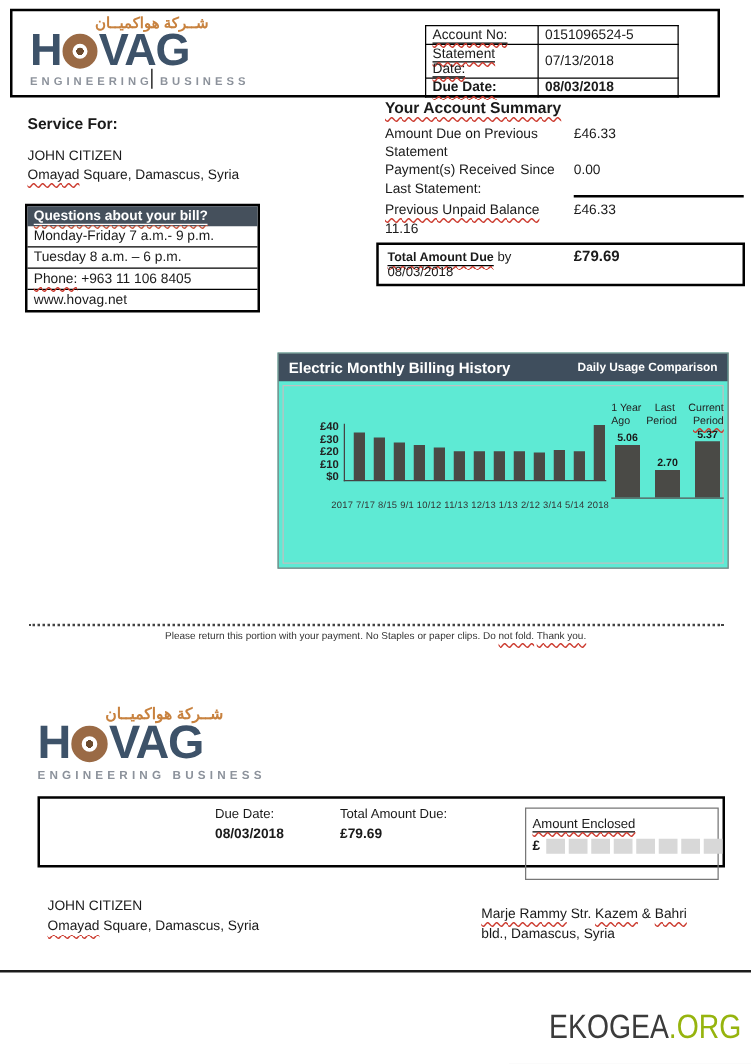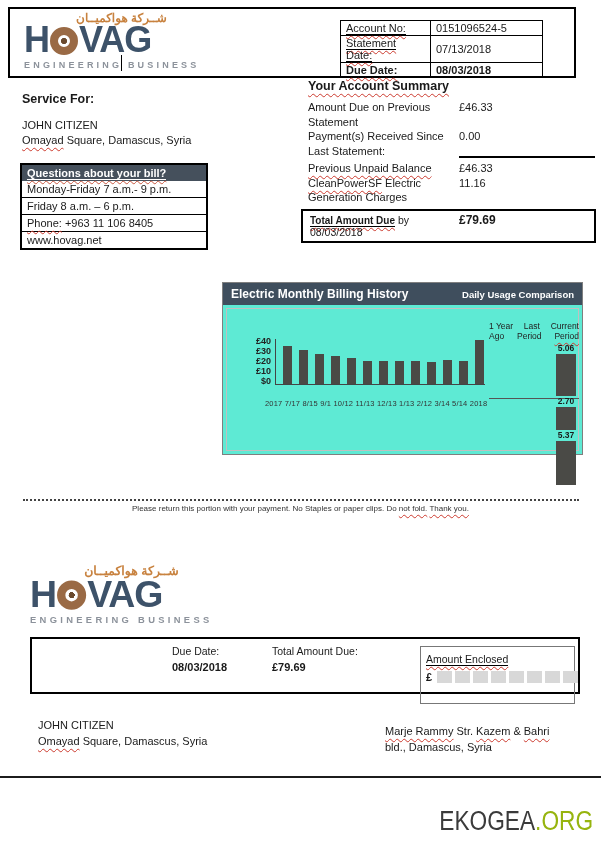--- a/index.html
+++ b/index.html
@@ -78,21 +78,21 @@
   .plot { position:absolute; left:28px; top:0; width:210px; height:46px;
           border-left:1.5px solid #444; border-bottom:1.5px solid #444;
           display:flex; align-items:flex-end; gap:7px; padding-left:7px; }
   .xlabels { position:absolute; left:18px; top:60px; width:260px; font-size:7.5px;
              color:#333; white-space:nowrap; letter-spacing:0.2px; }
 
   .mini-chart { position:absolute; left:266px; top:38px; width:90px; }
   .mini-heads { display:flex; justify-content:space-between; font-size:8.5px; color:#222; }
   .mini-heads span { text-align:center; }
   .mini-bars { display:flex; justify-content:space-between; align-items:flex-end;
-               height:56px; border-bottom:1.5px solid #555; margin-top:2px;flex-direction:column; }
+               height:56px; border-bottom:1.5px solid #555; margin-top:2px; }
   .mini-col { display:flex; flex-direction:column; align-items:center; justify-content:flex-end; width:26px; }
   .mini-val { font-size:8.5px; font-weight:bold; margin-bottom:1px; }
   .mini-bar { width:20px; background:#4a4a46; }
 
   
   .divider { position:absolute; left:23px; top:499px; width:556px; border-top:2px dotted #444; }
   .notice  { position:absolute; left:0; top:504px; width:601px; text-align:center;
              font-size:8px; color:#333; }
 
   
@@ -158,41 +158,40 @@
       </table>
   </div>
 
   <div class="service-title">Service For:</div>
   <div class="service-name">JOHN CITIZEN</div>
   <div class="service-addr"><span class="wavy">Omayad</span><span> Square, Damascus, Syria</span></div>
 
   <div class="qbox">
     <div class="qhead"><span class="swu-light">Questions about your bill?</span></div>
     <div class="qrow" style="border-top:none">Monday-Friday 7 a.m.- 9 p.m.</div>
-    <div class="qrow">Friday 8 a.m. – 6 p.m.</div>
+    <div class="qrow">Tuesday 8 a.m. – 6 p.m.</div>
     <div class="qrow"><span class="wavy">Phone:</span><span> +963 11 106 8405</span></div>
     <div class="qrow">www.hovag.net</div>
   </div>
 
   <div class="summary">
     <span class="summary-title wavy">Your Account Summary</span>
     <div class="srow">
       <span class="lbl">Amount Due on Previous Statement</span>
       <span class="val">£46.33</span>
     </div>
     <div class="srow srow-sum">
       <span class="lbl">Payment(s) Received Since Last Statement:</span>
       <span class="val">0.00</span>
     </div>
     <div class="srow srow-gap">
       <span class="lbl"><span class="wavy">Previous Unpaid Balance</span></span>
       <span class="val">£46.33</span>
     </div>
     <div class="srow">
-      <span class="lbl"><span class="wavy">CleanPowerSF</span><span> Electric Generation Charges</span></span>
       <span class="val">11.16</span>
     </div>
     <div class="total-box">
       <span class="total-lbl-wrap"><span class="total-lbl swu">Total Amount Due</span><span class="total-suffix"> by 08/03/2018</span></span>
       <span class="total-val">£79.69</span>
     </div>
   </div>
 
   <div class="panel">
     <div class="panel-head">

